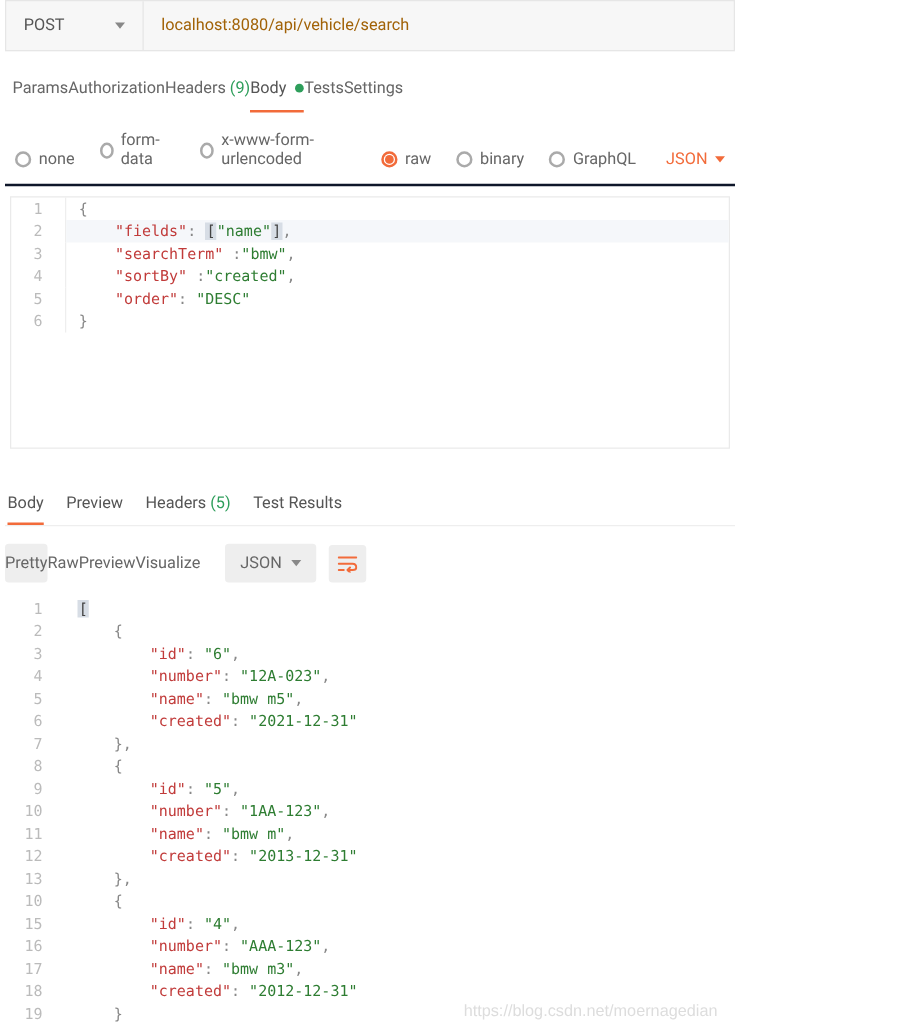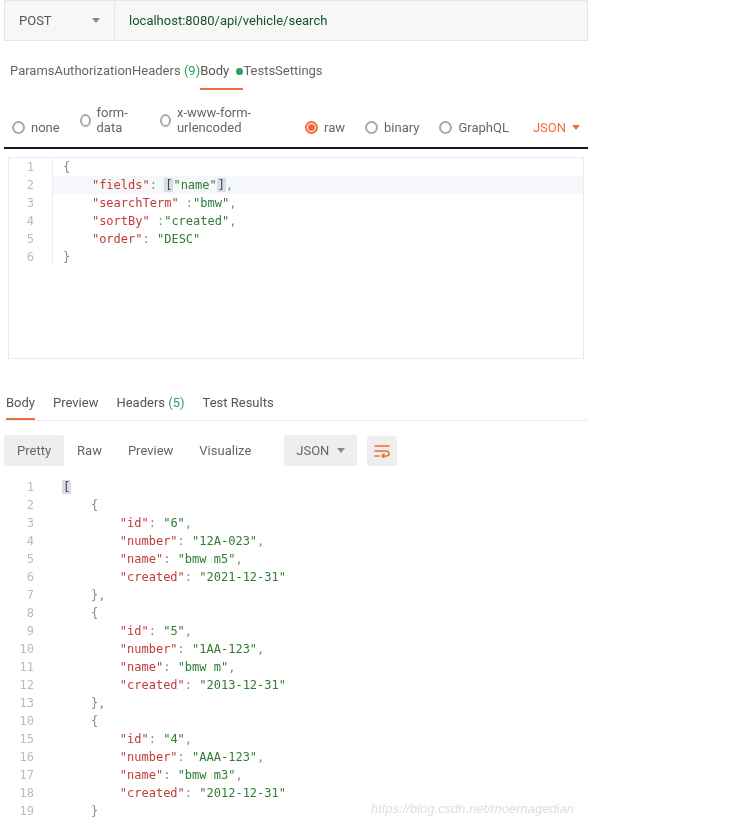--- a/index.html
+++ b/index.html
@@ -32,21 +32,21 @@
     width: 0; height: 0;
     border-left: 4px solid transparent;
     border-right: 4px solid transparent;
     border-top: 5px solid #888;
   }
   .url-field {
     flex: 1;
     display: flex;
     align-items: center;
     padding: 0 14px;
-    color: #14532d;
+    color: #a16207;
     font-size: 13px;
   }
   .request-tabs {
     display: flex;
     padding: 22px 6px 0 6px;
     font-size: 13px;
     border-bottom: 1px solid transparent;
   }
   .request-tabs .tab {
     padding-bottom: 10px;
@@ -157,21 +157,21 @@
     border-bottom: 2px solid #f26b3a;
   }
   .resp-toolbar {
     display: flex;
     align-items: center;
     gap: 0;
     padding: 14px 0 8px 0;
     border-top: 1px solid #eee;
   }
   .resp-toolbar .seg {
-    padding: 8px 13px;
+    padding: 8px 0;
     color: #666;
     font-size: 13px;
   }
   .resp-toolbar .seg.active {
     background: #eee;
     border-radius: 3px;
   }
   .resp-type {
     display: inline-flex;
     align-items: center;
@@ -221,21 +221,20 @@
   .tok-rbrace { color: #888; }
   .tok-rpunct { color: #888; }
   .tok-rbracket-hl { background: #d7dde5; color: #444; padding: 0 1px; }
 
   .watermark {
     position: absolute;
     right: 18px;
     bottom: 6px;
     color: #ddd;
     font-size: 13px;
-    font-style: italic;
     font-family: Arial, sans-serif;
   }
   .container { position: relative; width: 592px; height: 822px; overflow: hidden; box-sizing: border-box; padding: 0 4px;}
 </style>
 </head>
 <body>
 
 <div class="container">
 
   <div class="top-bar">

